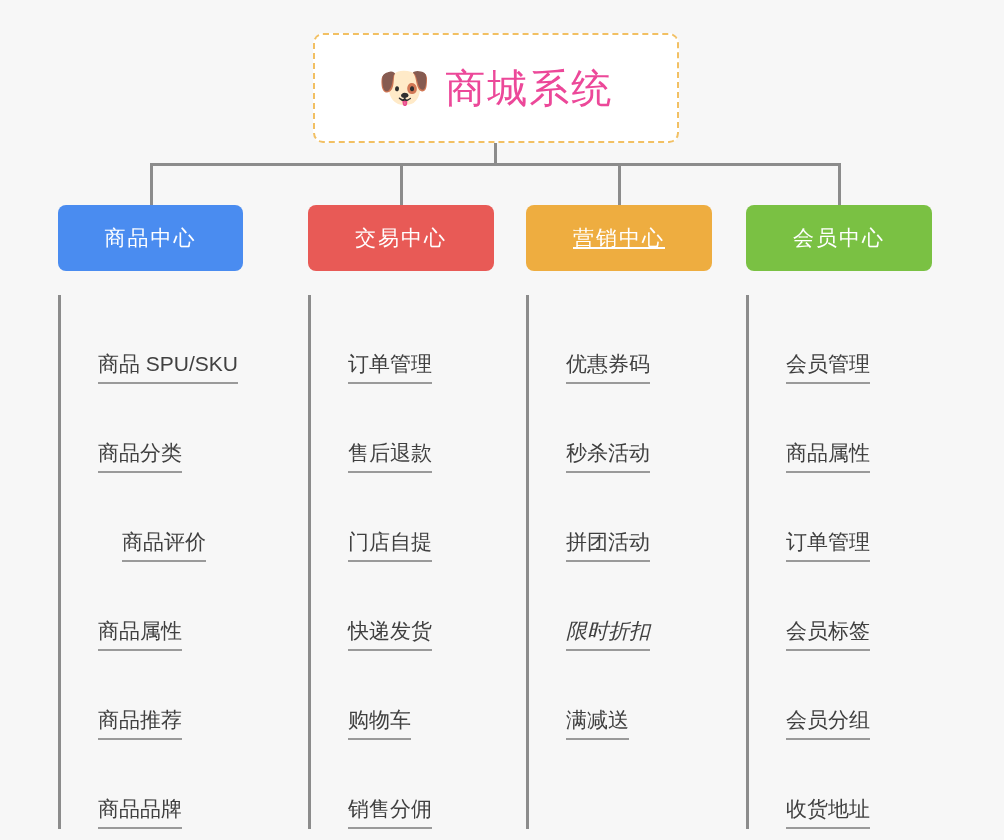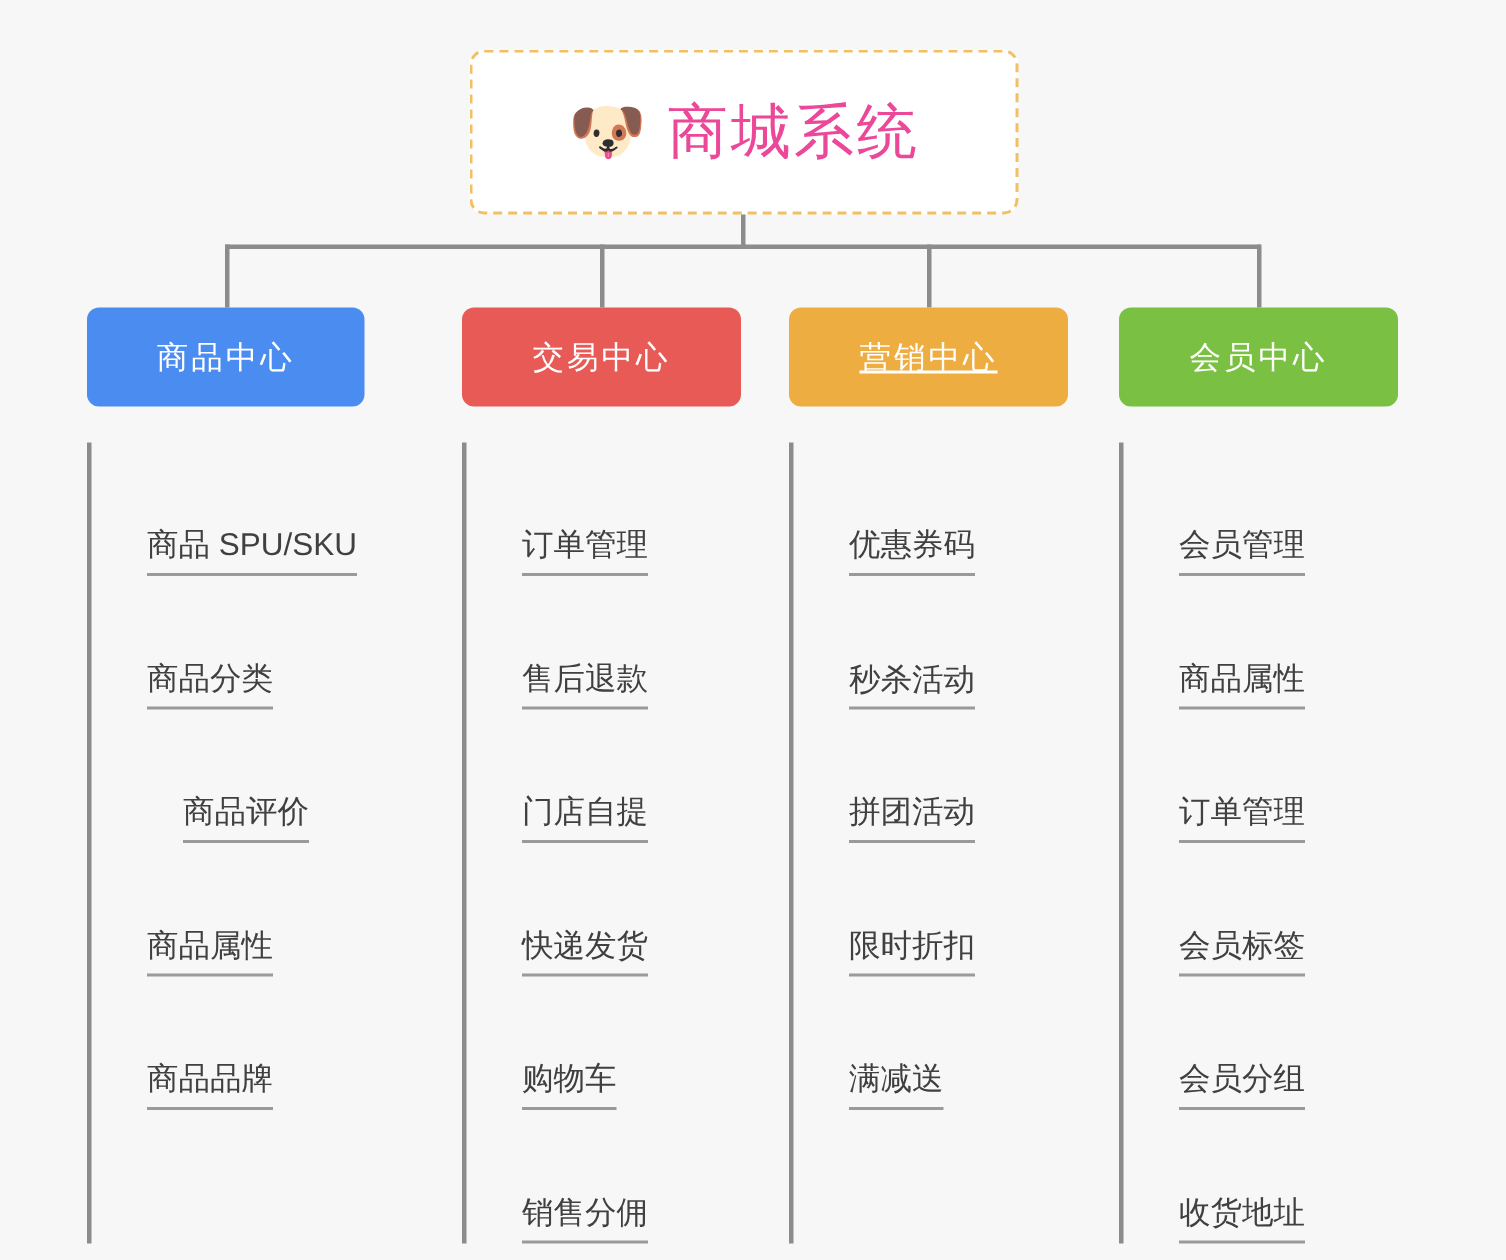--- a/index.html
+++ b/index.html
@@ -138,20 +138,23 @@
       <div class="leaf">
           <span class="leaf-text" style="border-bottom-color: rgb(154, 154, 154);">商品分类</span>
         </div>
       <div class="leaf">
           <span class="leaf-text" style="border-bottom-color: rgb(154, 154, 154); margin-left: 24px;">商品评价</span>
         </div>
       <div class="leaf">
           <span class="leaf-text" style="border-bottom-color: rgb(154, 154, 154);">商品属性</span>
         </div>
       <div class="leaf">
+          <span class="leaf-text" style="border-bottom-color: rgb(154, 154, 154);">商品推荐</span>
+        </div>
+      <div class="leaf">
           <span class="leaf-text" style="border-bottom-color: rgb(154, 154, 154);">商品品牌</span>
         </div>
     </div>
   </div>
 
   <div class="column col-1">
     <div class="cat-header" style="background-color: rgb(232, 90, 86);">
       <span>交易中心</span>
     </div>
     <div class="leaf-list">
@@ -186,21 +189,21 @@
       <div class="leaf">
           <span class="leaf-text" style="border-bottom-color: rgb(154, 154, 154);">优惠券码</span>
         </div>
       <div class="leaf">
           <span class="leaf-text" style="border-bottom-color: rgb(154, 154, 154); font-family: Liberation Serif, serif;">秒杀活动</span>
         </div>
       <div class="leaf">
           <span class="leaf-text" style="border-bottom-color: rgb(154, 154, 154);">拼团活动</span>
         </div>
       <div class="leaf">
-          <span class="leaf-text" style="border-bottom-color: rgb(154, 154, 154);">限时折扣</span>
+          <span class="leaf-text" style="border-bottom-color: rgb(154, 154, 154); font-style: italic;">限时折扣</span>
         </div>
       <div class="leaf">
           <span class="leaf-text" style="border-bottom-color: rgb(154, 154, 154);">满减送</span>
         </div>
     </div>
   </div>
 
   <div class="column col-3">
     <div class="cat-header" style="background-color: rgb(122, 193, 67);">
       <span>会员中心</span>

